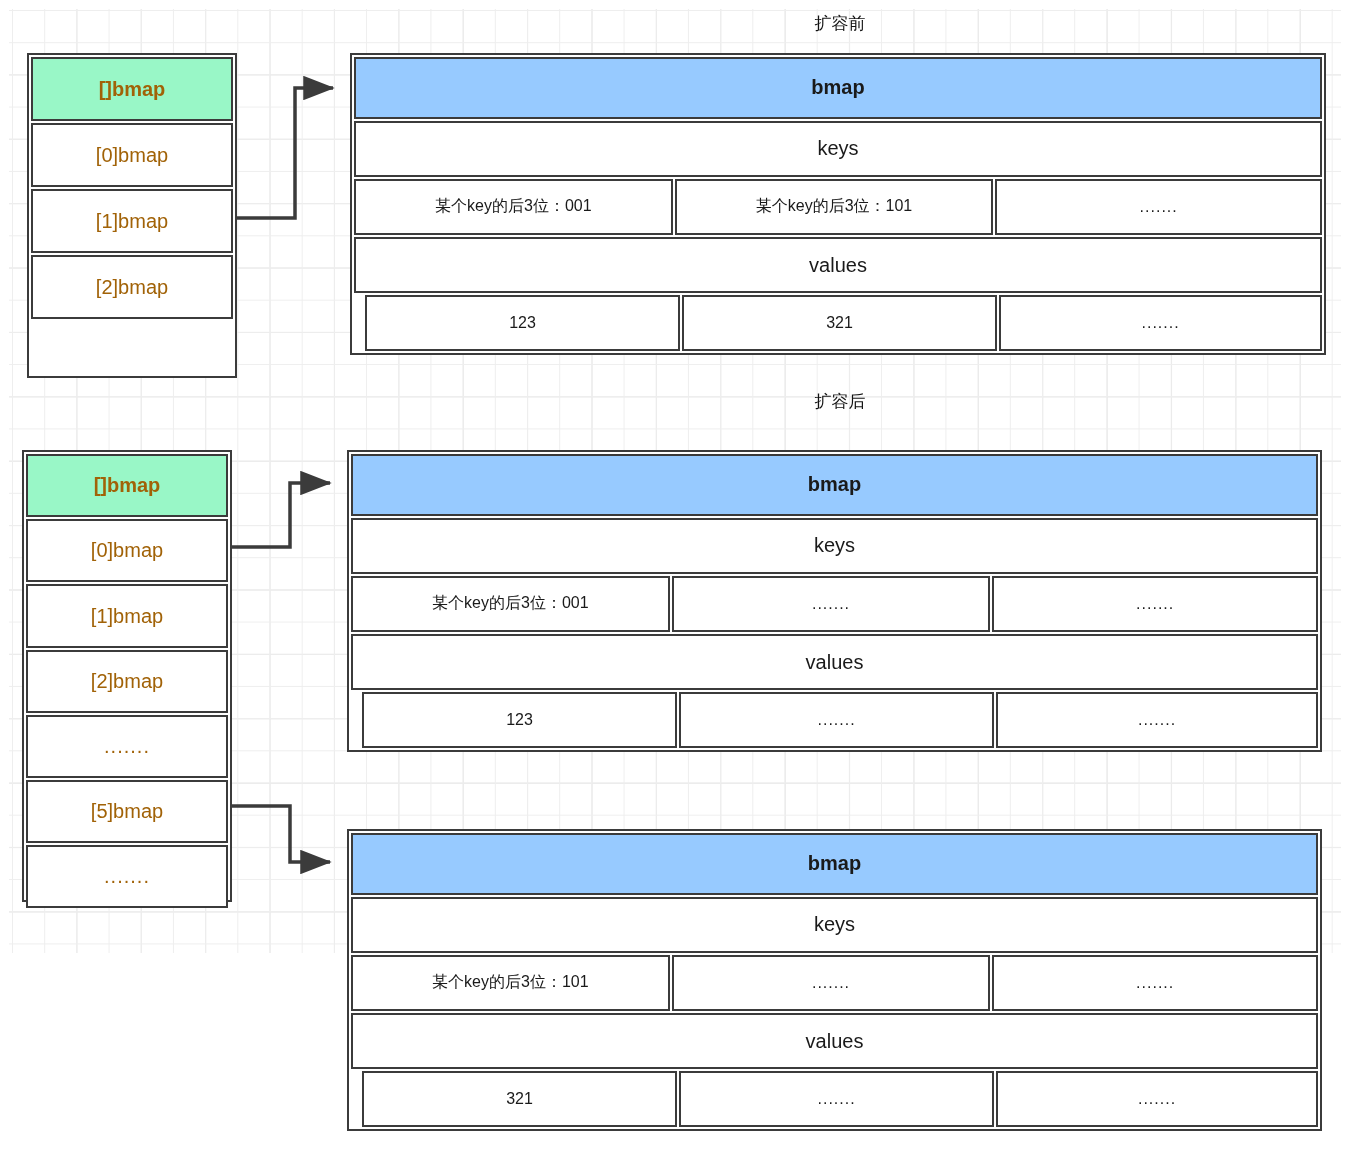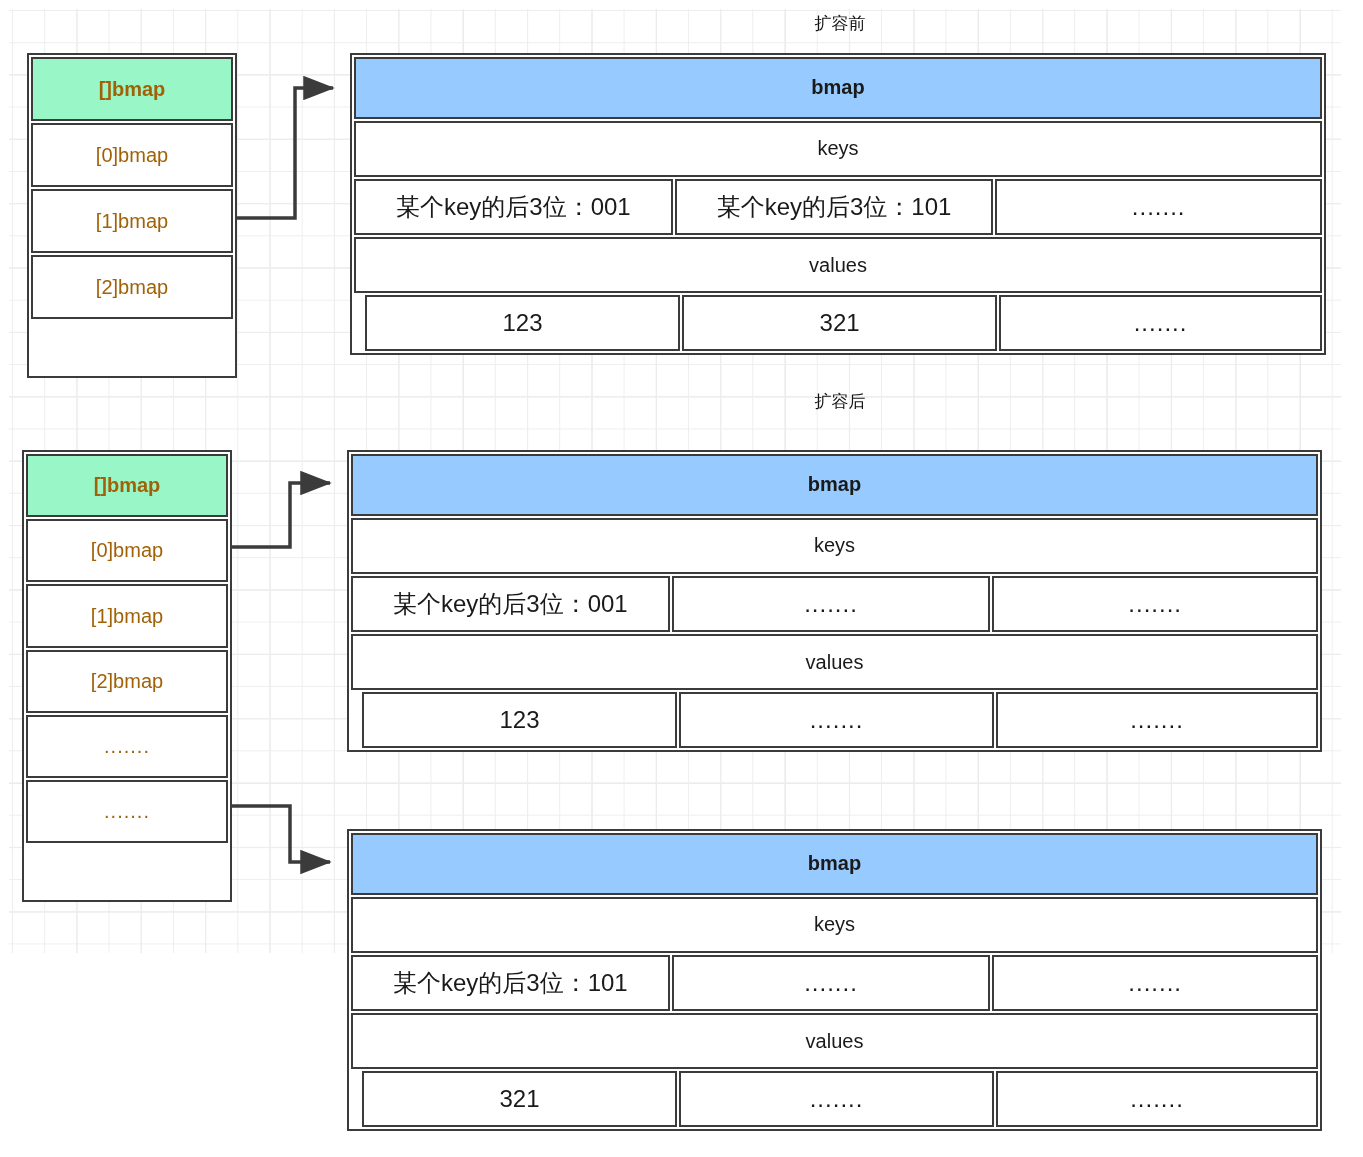--- a/index.html
+++ b/index.html
@@ -114,21 +114,21 @@
     margin-bottom: 2px;
   }
   .bmap-cells:last-child { margin-bottom: 0; padding-left: 11px; }
   .bmap-cell {
     box-sizing: border-box;
     border: 2.5px solid #3b3b3b;
     background: #ffffff;
     display: flex;
     align-items: center;
     justify-content: center;
-    font-size: 24px;
+    font-size: 16px;
     color: #1a1a1a;
     margin-right: 2px;
     white-space: nowrap;
   }
   .bmap-cell:last-child { margin-right: 0; }
   .bmap-cell.dots { letter-spacing: 1px; }
 
   
   #connectors {
     position: absolute;
@@ -184,20 +184,21 @@
   </div>
 
   <div class="abs caption" style="left:740px; top:390px; width:200px;">扩容后</div>
 
   <div class="abs array-box" style="left:22px; top:450px; width:210px; height:452px;">
     <div class="array-cell head" style="height:63px;">[]bmap</div>
     <div class="array-cell" style="height:63px;">[0]bmap</div>
     <div class="array-cell" style="height:64px;">[1]bmap</div>
     <div class="array-cell" style="height:63px;">[2]bmap</div>
     <div class="array-cell dots" style="height:63px;">.......</div>
+    <div class="array-cell" style="height:63px;">[5]bmap</div>
     <div class="array-cell dots" style="height:63px;">.......</div>
   </div>
 
   <div class="abs bmap-table" style="left:347px; top:450px; width:975px; height:302px;">
     <div class="bmap-row header" style="height:63px;">bmap</div>
     <div class="bmap-row" style="height:57px;">keys</div>
     <div class="bmap-cells" style="height:58px;">
       <div class="bmap-cell" style="width:320px;">某个key的后3位：001</div>
       <div class="bmap-cell dots" style="width:320px;">.......</div>
       <div class="bmap-cell dots" style="width:327px;">.......</div>

